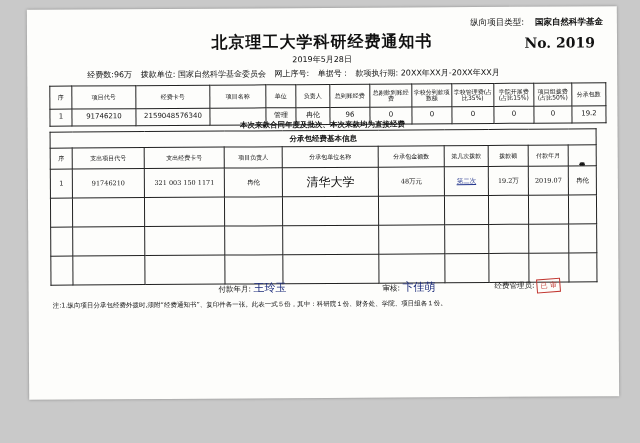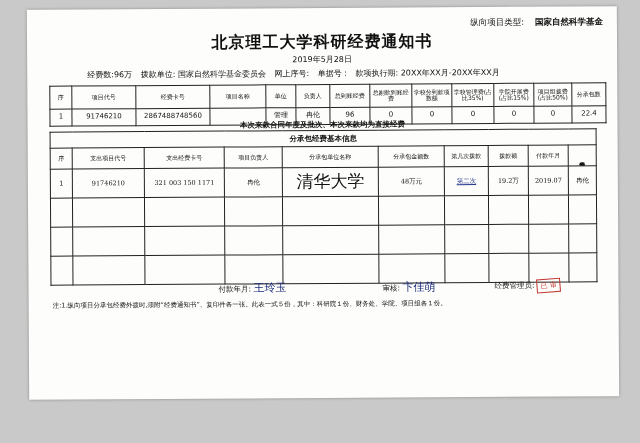--- a/index.html
+++ b/index.html
@@ -76,21 +76,21 @@
   #t2 .hrow td{height:18px;font-size:6px;}
   #t2 .drow td{height:26px;}
   #t2 .erow td{height:26px;}
 
   .hand{
     font-family:"DejaVu Serif","Liberation Serif",serif;
     color:#1a1a6e;
     font-size:9px;
   }
   .hand.blue{color:#23358c;text-decoration:underline;}
-  .hand.big{font-size:17px;margin-top:31px;}
+  .hand.big{font-size:12px;margin-top:31px;}
   .stamp{
     display:inline-block;
     border:1px solid #c1352f;
     color:#c1352f;
     font-size:7px;
     padding:1px 3px;
     transform:rotate(-4deg);
   }
   .sig-row{
     position:absolute;left:22px;top:268px;width:546px;height:22px;
@@ -117,20 +117,21 @@
 
 <div id="sheet">
 
   <div class="hdr-right">
     <span>纵向项目类型:</span>
     &nbsp;&nbsp;
     <b>国家自然科学基金</b>
   </div>
 
   <div class="title">北京理工大学科研经费通知书</div>
+  <div class="no">No. 2019</div>
   <div class="date">2019年5月28日</div>
 
   <div class="metaline">
     <span>经费数:96万</span>
     <span>拨款单位: 国家自然科学基金委员会</span>
     <span>网上序号:</span>
     <span>单据号 :</span>
     <span>款项执行期: 20XX年XX月-20XX年XX月</span>
   </div>
 
@@ -162,31 +163,31 @@
       <td>总剔款到账经费</td>
       <td>学校分到款项数额</td>
       <td>学校管理费(占比35%)</td>
       <td>学院开展费(占比15%)</td>
       <td>项目组拨费(占比50%)</td>
       <td>分承包数</td>
     </tr>
     <tr class="drow">
       <td>1</td>
       <td>91746210</td>
-      <td>2867488748560</td>
+      <td>2159048576340</td>
       <td></td>
       <td>管理</td>
       <td>冉伦</td>
       <td>96</td>
       <td>0</td>
       <td>0</td>
       <td>0</td>
       <td>0</td>
       <td>0</td>
-      <td>22.4</td>
+      <td>19.2</td>
     </tr>
   </tbody>
     </table>
 
   <div class="midnote">本次来款合同年度及批次、本次来款均为直接经费</div>
 
   <table class="grid" id="t2">
     <colgroup>
       <col style="width:22px">
         <col style="width:72px">

